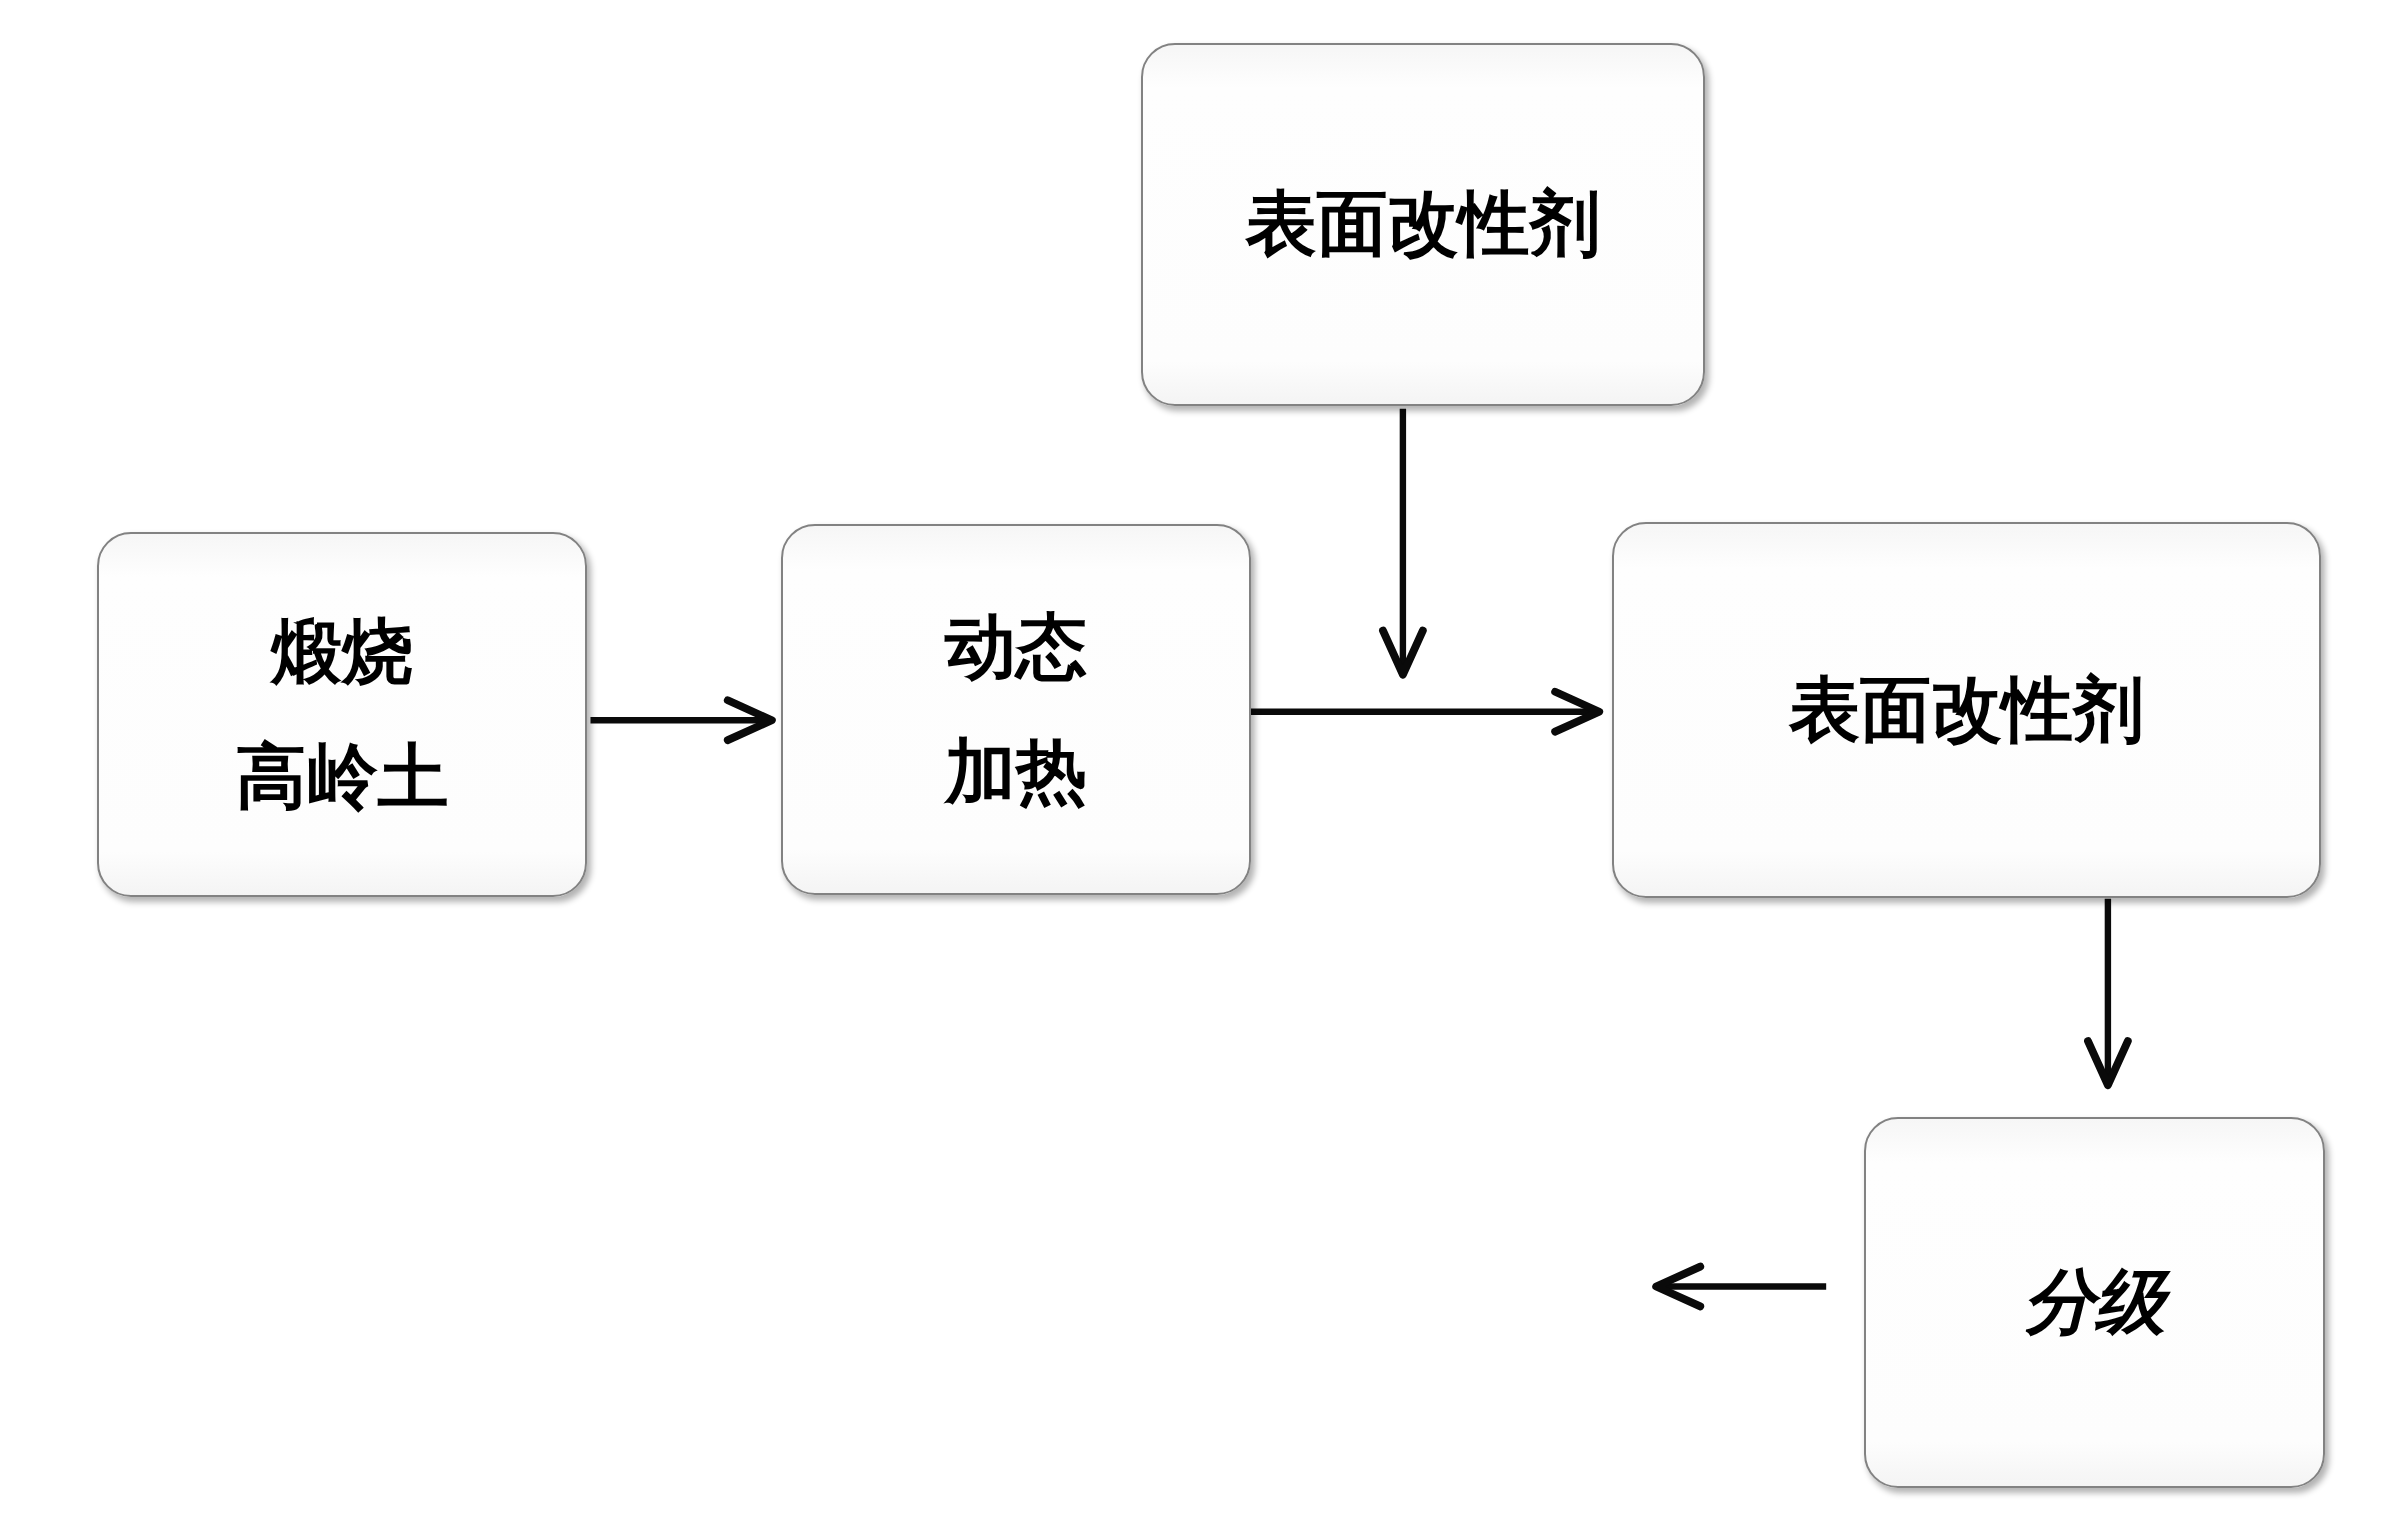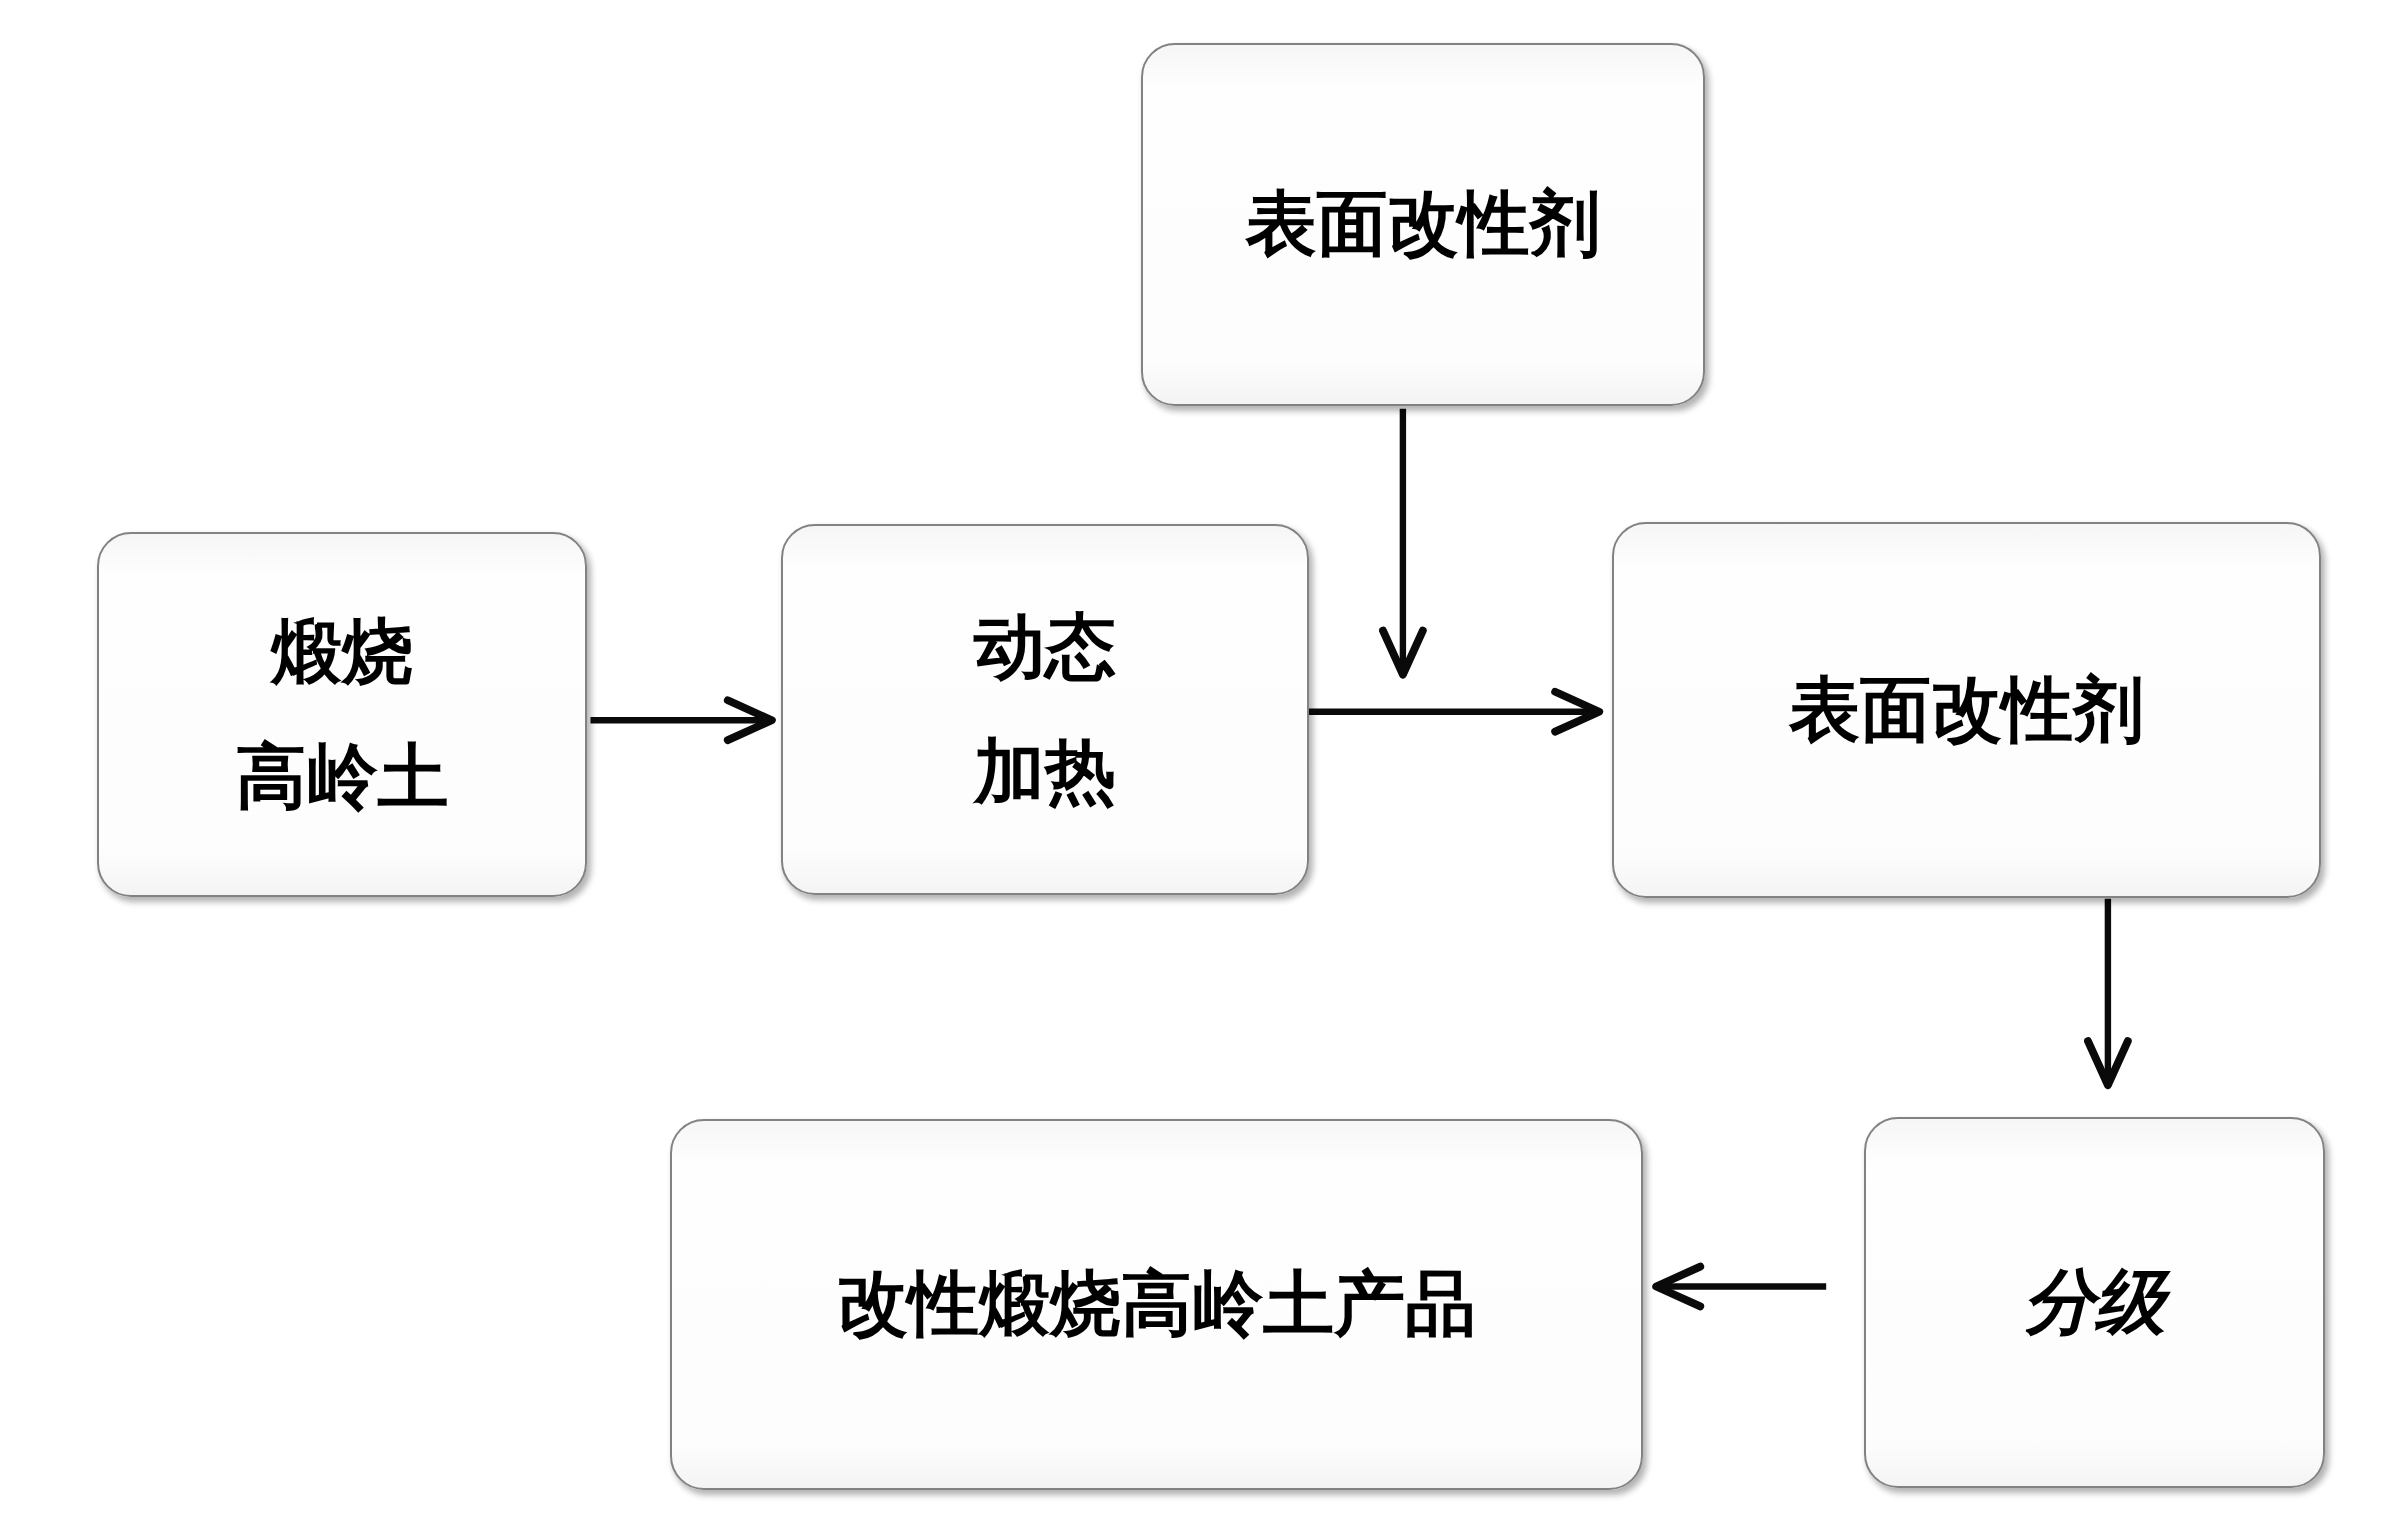--- a/index.html
+++ b/index.html
@@ -28,21 +28,21 @@
     justify-content: center;
     text-align: center;
     color: #000000;
     font-weight: bold;
     font-size: 71px;
     line-height: 1.76;
     white-space: nowrap;
   }
   #node-modifier { left: 1141px; top: 43px;  width: 564px;  height: 363px; }
   #node-kaolin   { left: 97px;  top: 532px; width: 490px;  height: 365px; text-align: right; }
-  #node-heating  { left: 781px; top: 524px; width: 528px;  height: 371px; }
+  #node-heating  { left: 781px; top: 524px; width: 470px;  height: 371px; }
   #node-reaction { left: 1612px; top: 522px; width: 709px;  height: 376px; }
   #node-product  { left: 670px;  top: 1119px; width: 973px; height: 371px; }
   #node-grading  { left: 1864px; top: 1117px; width: 461px;  height: 371px; font-style: italic; }
 
   svg.arrows {
     position: absolute;
     left: 0; top: 0;
     width: 2401px;
     height: 1518px;
     pointer-events: none;
@@ -81,22 +81,19 @@
 
   <div class="node" id="node-heating">
     <span>动态</span>
     <span>加热</span>
   </div>
 
   <div class="node" id="node-reaction">
     <span>表面改性剂</span>
   </div>
 
-  <div class="node" id="node-product">
-    <span>改性煅烧高岭土产品</span>
-  </div>
 
   <div class="node" id="node-grading">
     <span>分级</span>
   </div>
 
 </div>
 
 
 </body></html>

